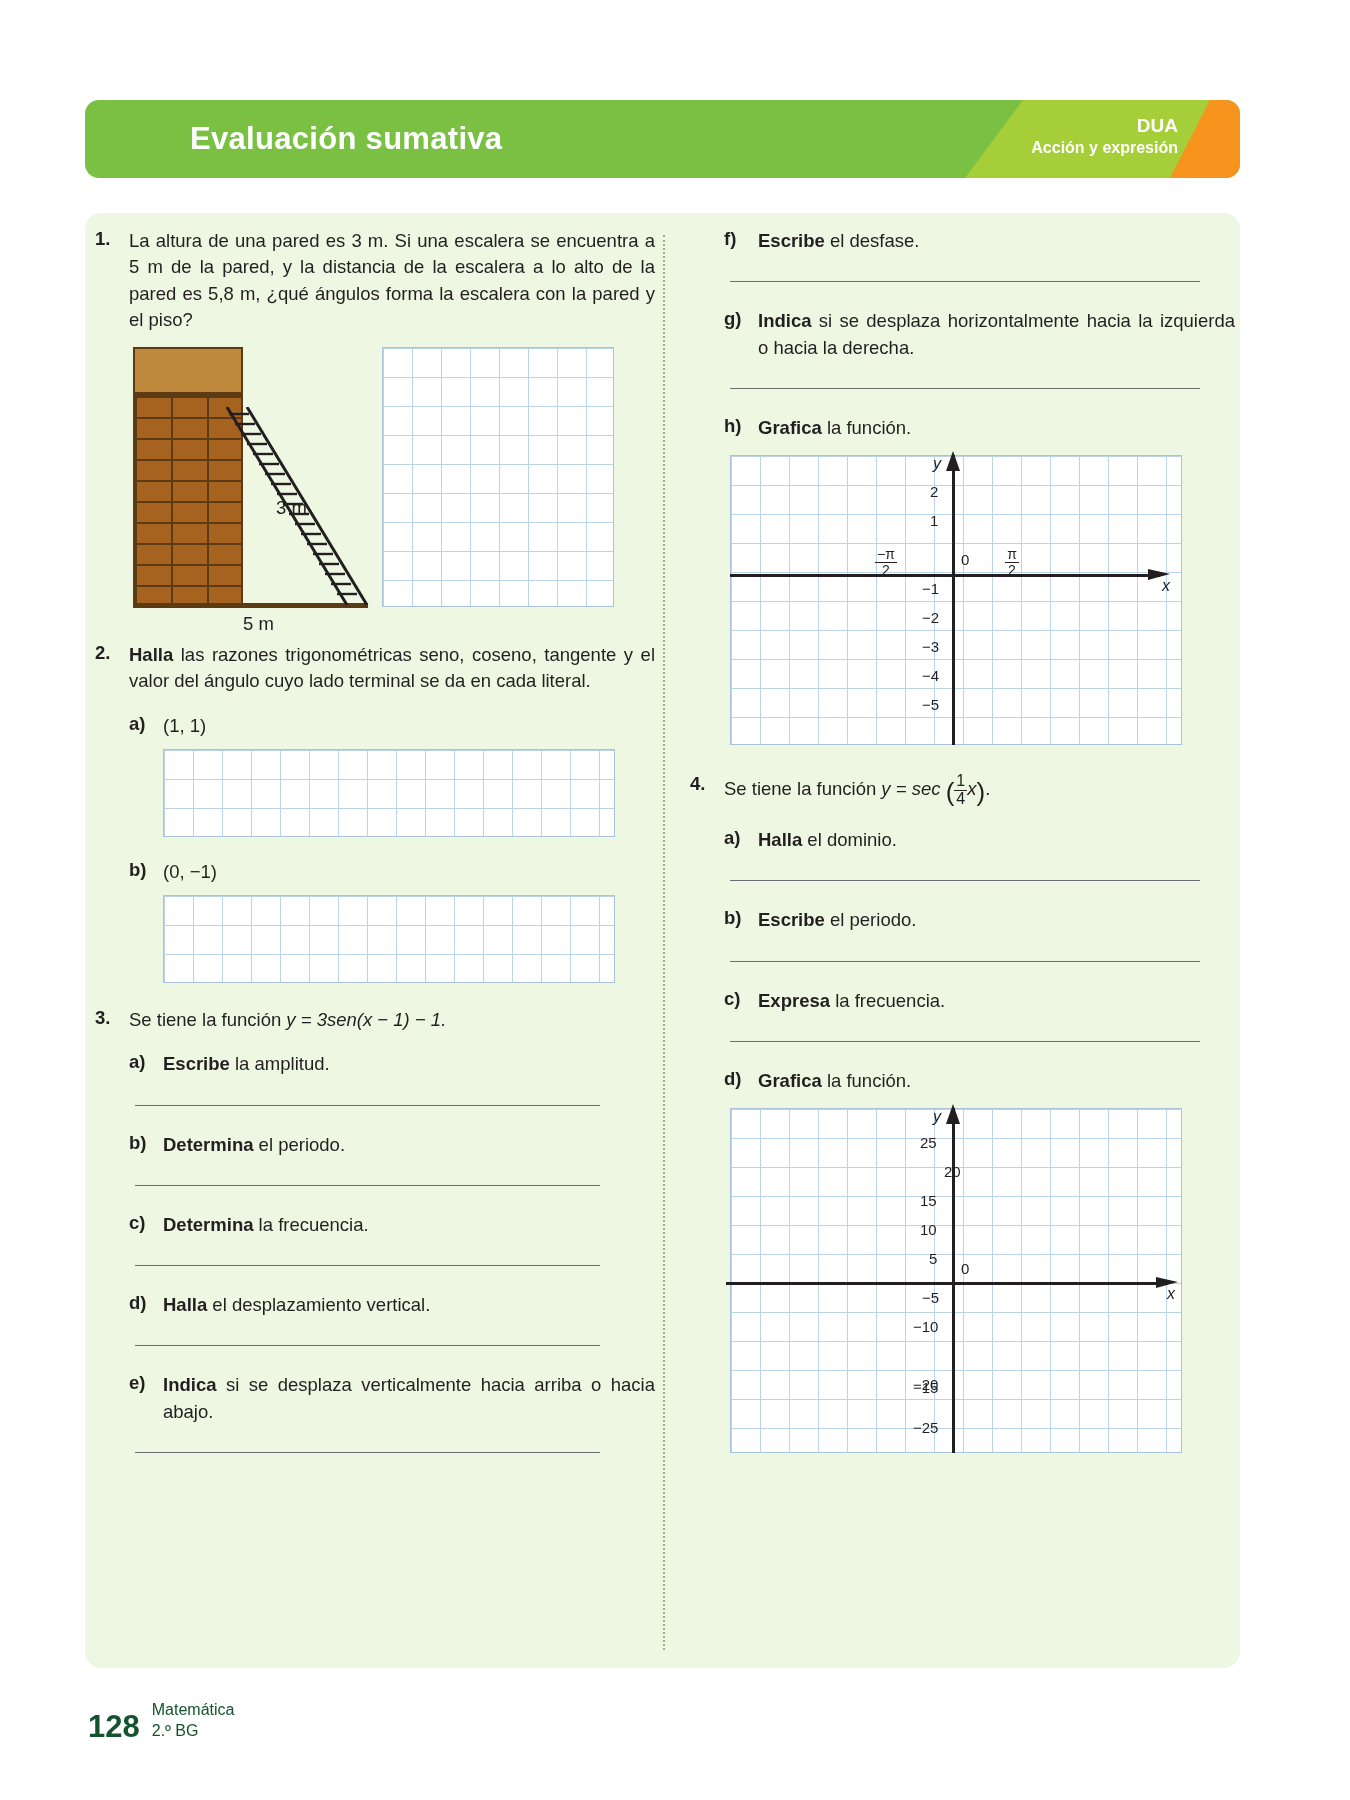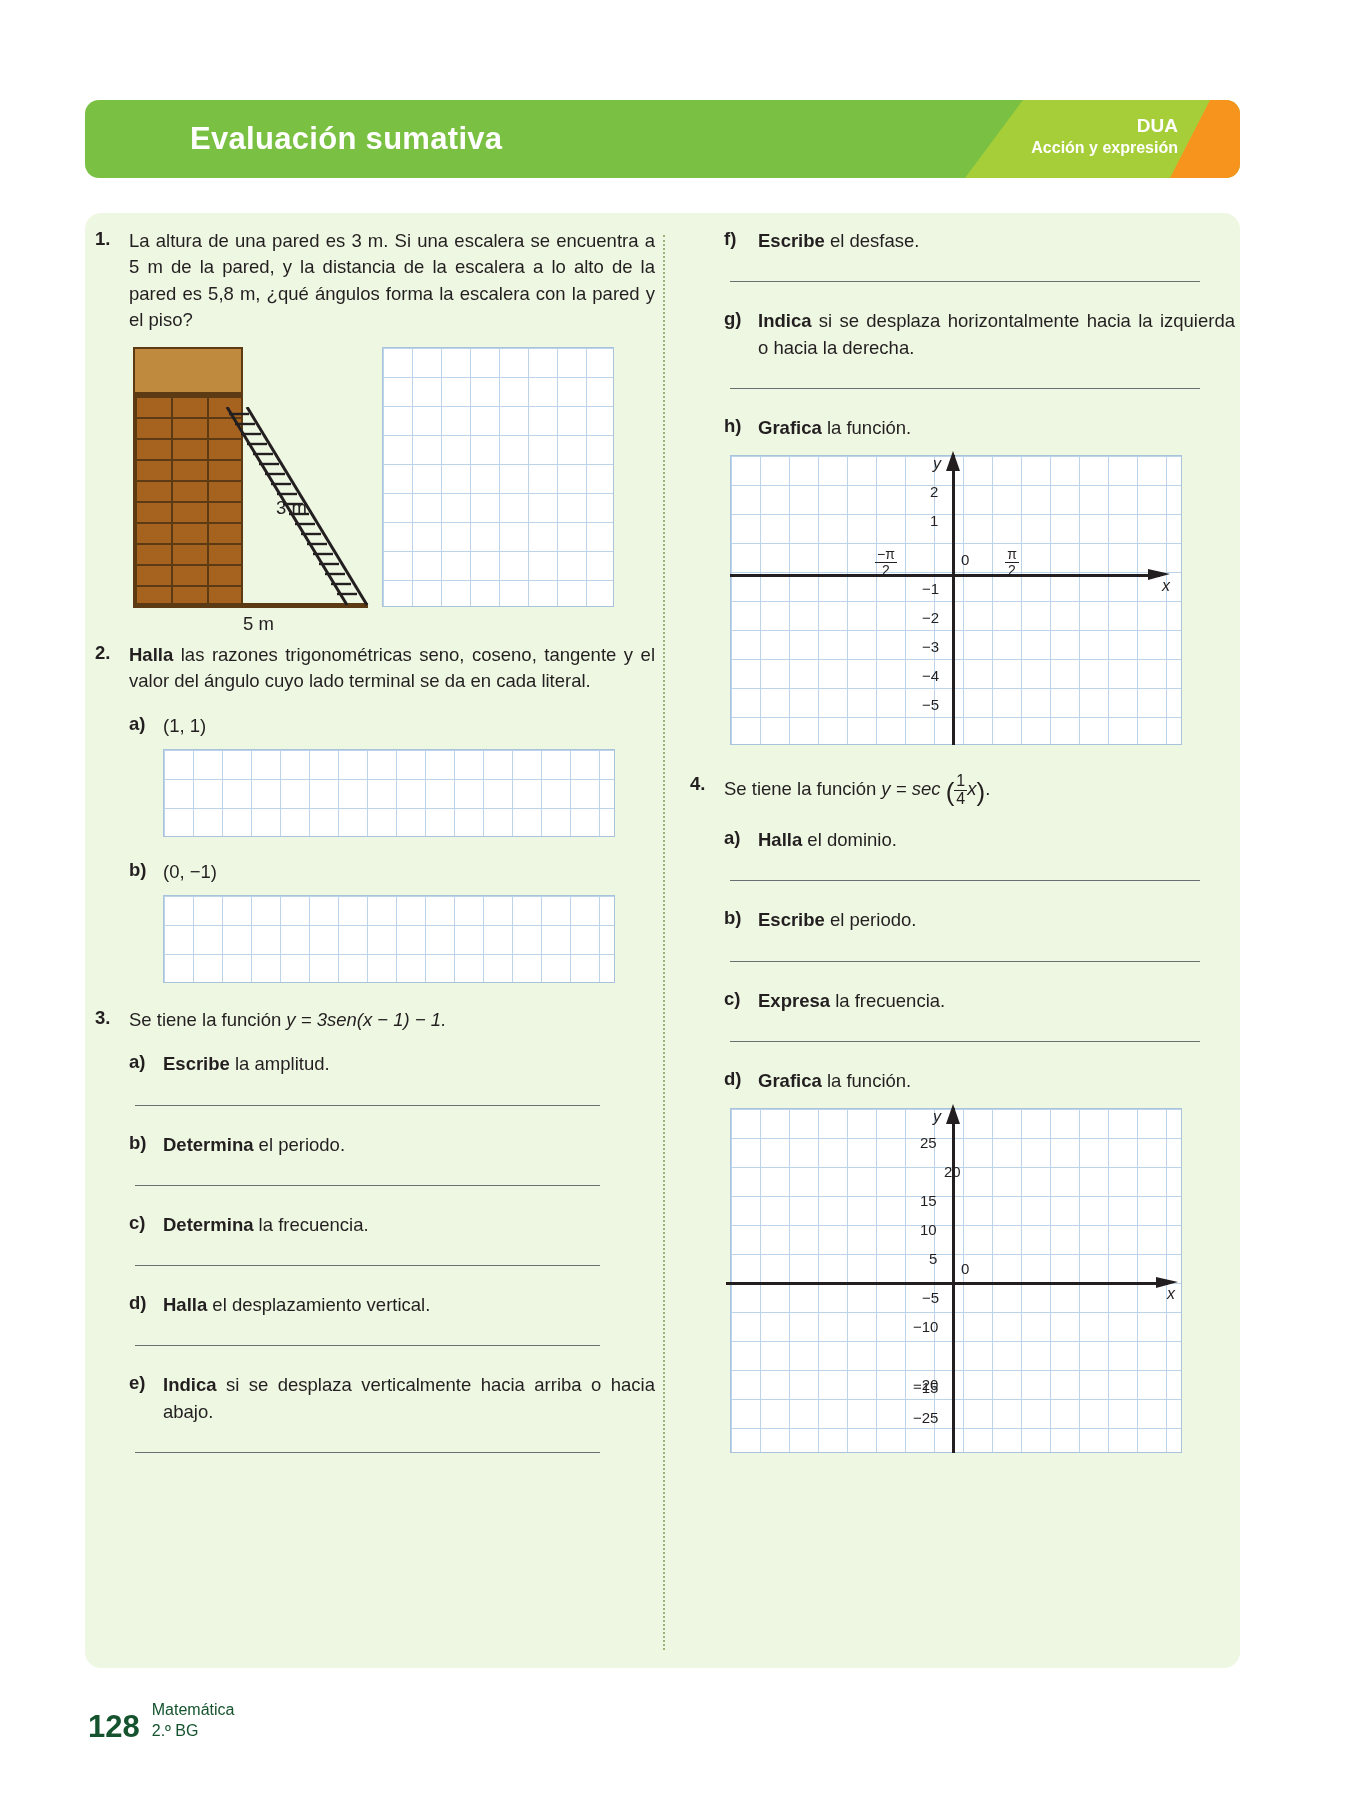--- a/index.html
+++ b/index.html
@@ -329,21 +329,21 @@
       <div class="tick" style="left:231px;top:152px;">0</div>
       <div class="tick" style="left:190px;top:26px;">25</div>
       <div class="tick" style="left:190px;top:55px;margin-left:24px;">20</div>
       <div class="tick" style="left:190px;top:84px;">15</div>
       <div class="tick" style="left:190px;top:113px;">10</div>
       <div class="tick" style="left:199px;top:142px;">5</div>
       <div class="tick" style="left:192px;top:181px;">−5</div>
       <div class="tick" style="left:183px;top:210px;">−10</div>
       <div class="tick" style="left:183px;top:239px;margin-top:32px;">−15</div>
       <div class="tick" style="left:183px;top:268px;">−20</div>
-      <div class="tick" style="left:183px;top:301px;">−25</div>
+      <div class="tick" style="left:183px;top:311px;">−25</div>
     </div>
 
   </div>
 
   <div class="footer">
     <div class="pg">128</div>
     <div class="fmeta">
       <div>Matemática</div>
       <div>2.º BG</div>
     </div>

